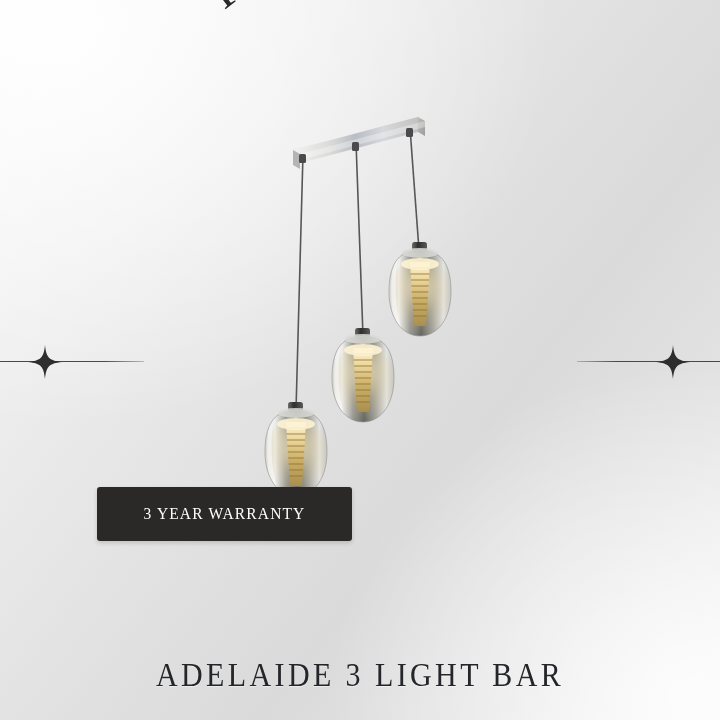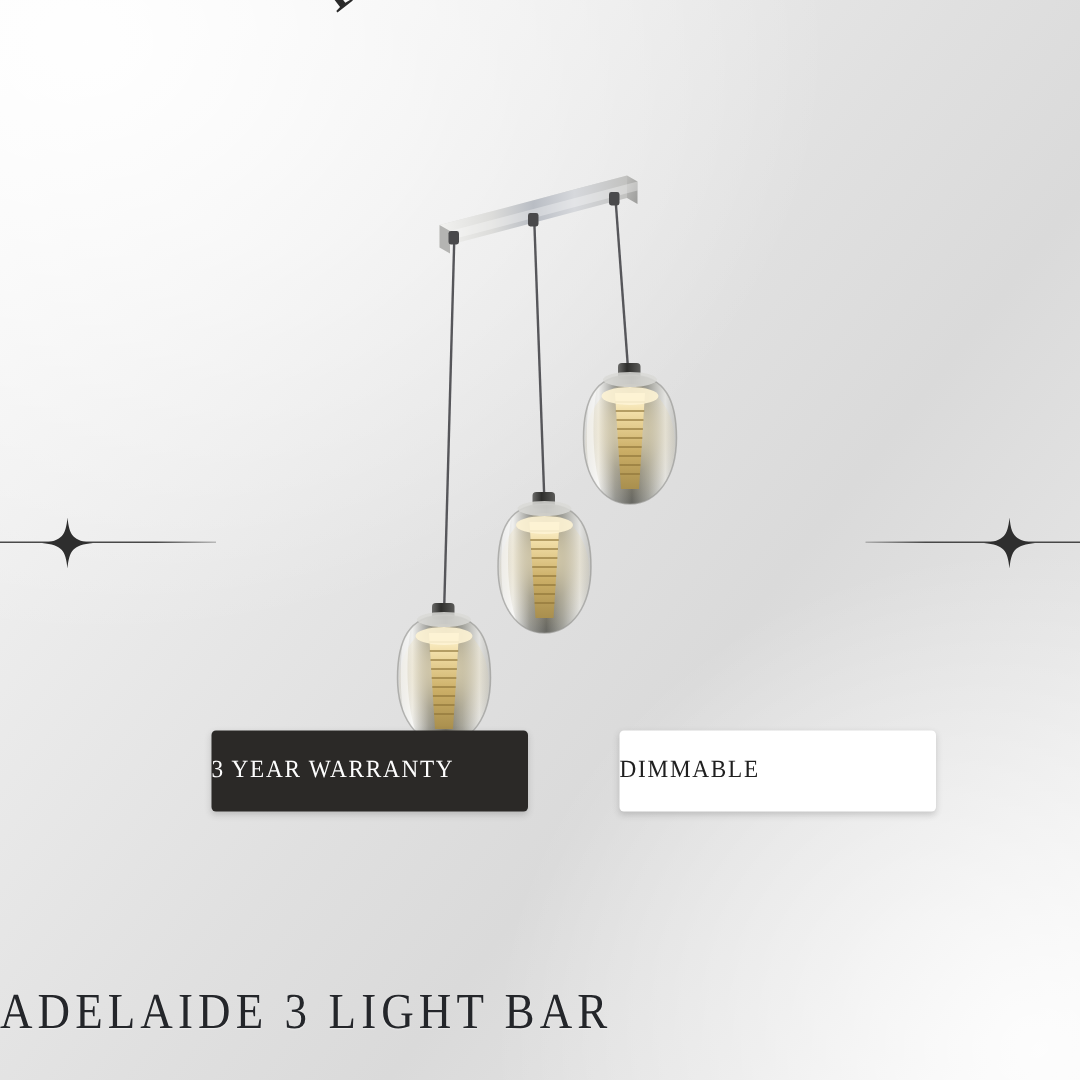--- a/index.html
+++ b/index.html
@@ -41,33 +41,32 @@
   #div-right .sparkle{left:78px;}
 
   
   #lamp{position:absolute;left:0;top:0;width:720px;height:520px;}
 
   
   #badges{position:absolute;left:97px;top:487px;width:527px;height:125px;
     display:grid;grid-template-columns:255px 255px;grid-template-rows:54px 54px;
     gap:17px 17px;}
   .badge{
-    display:flex;align-items:center;justify-content:flex-start;
+    display:flex;align-items:center;justify-content:center;
     border-radius:3px;
     font-size:15.5px;letter-spacing:1.15px;
     box-shadow:0 2px 4px rgba(80,80,80,.24);
-    margin-left:44px;
   }
   .badge.dark{background:#2b2927;color:#fdfdfd;}
   .badge.light{background:#ffffff;color:#1f1f1f;}
   .badge span{display:block;transform:scaleY(1.06);}
 
   
   #footer{
-    position:absolute;left:0;top:658px;width:720px;
+    position:absolute;left:0;top:658px;width:720px;text-align:center;
     font-size:30px;letter-spacing:3.4px;color:#24262a;
     text-shadow:0 1px 1px rgba(255,255,255,.5);
   }
   #footer span{display:inline-block;transform:scaleY(1.12);}
 </style>
 </head>
 <body>
 
 <div id="poster">
 
@@ -237,22 +236,19 @@
     <div class="rule"></div>
     <svg class="sparkle" viewBox="0 0 36 36">
       <path d="M18 1 C 19.2 13 21.6 16.6 35 18 C 21.6 19.4 19.2 23 18 35 C 16.8 23 14.4 19.4 1 18 C 14.4 16.6 16.8 13 18 1 Z" fill="#2e2e2e"></path>
     </svg>
   </div>
 
   <div id="badges">
       <div class="badge dark">
         <span>3 YEAR WARRANTY</span>
       </div>
-      <div class="badge light">
-        <span>DIMMABLE</span>
-      </div>
     </div>
 
   <div id="footer">
     <span>ADELAIDE 3 LIGHT BAR</span>
   </div>
 
 </div>
 
 </body></html>

